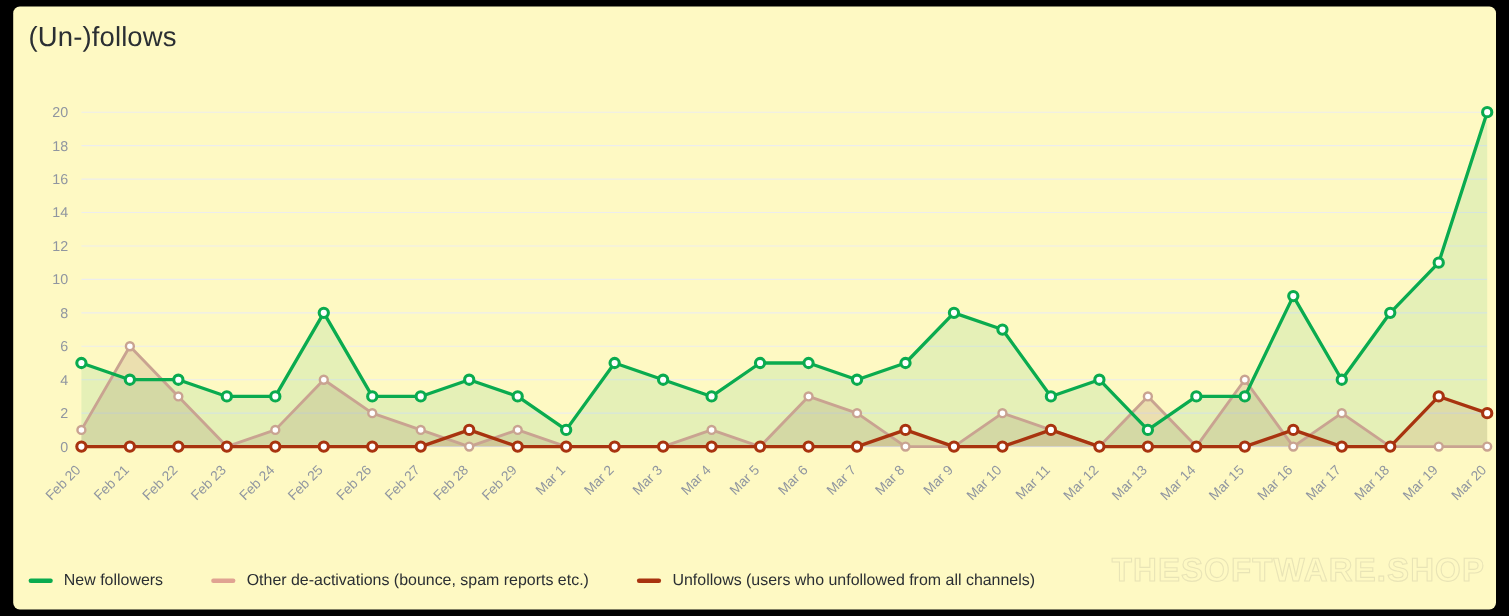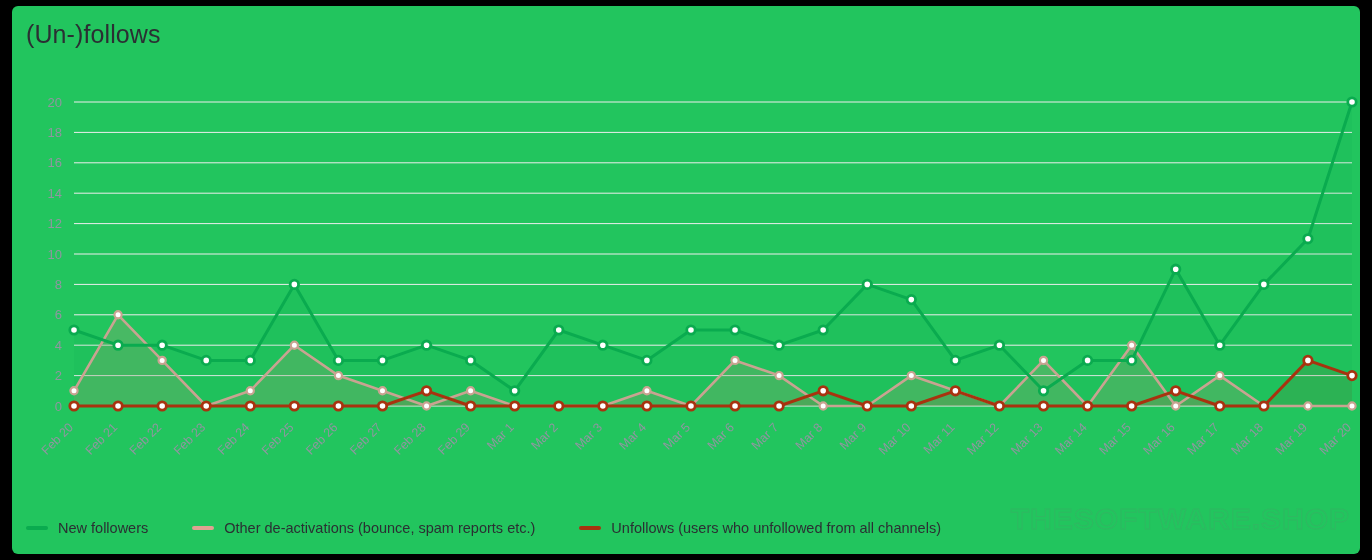--- a/index.html
+++ b/index.html
@@ -6,21 +6,21 @@
   html, body {
     margin: 0; padding: 0;
     width: 1372px; height: 560px;
     background: #000;
     font-family: "Liberation Sans", sans-serif;
   }
   #card {
     position: absolute;
     left: 12px; top: 6px;
     width: 1348px; height: 548px;
-    background: #22c55e;
+    background: #fef9c3;
     border-radius: 6px;
     overflow: hidden;
   }
   #title {
     position: absolute;
     left: 14px; top: 14px;
     font-size: 25px;
     color: #2b2f33;
     font-weight: 400;
     letter-spacing: .1px;

